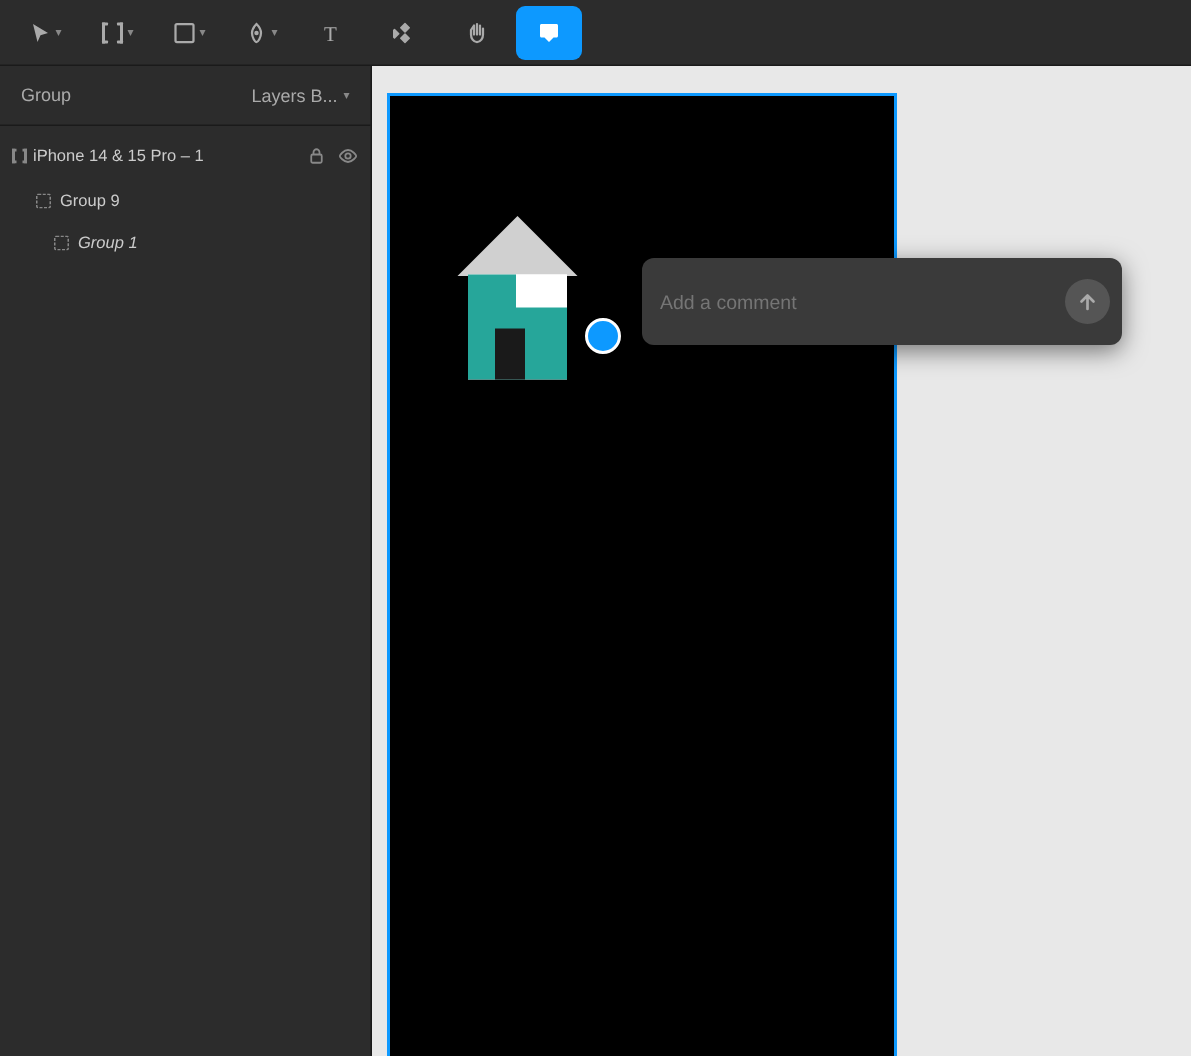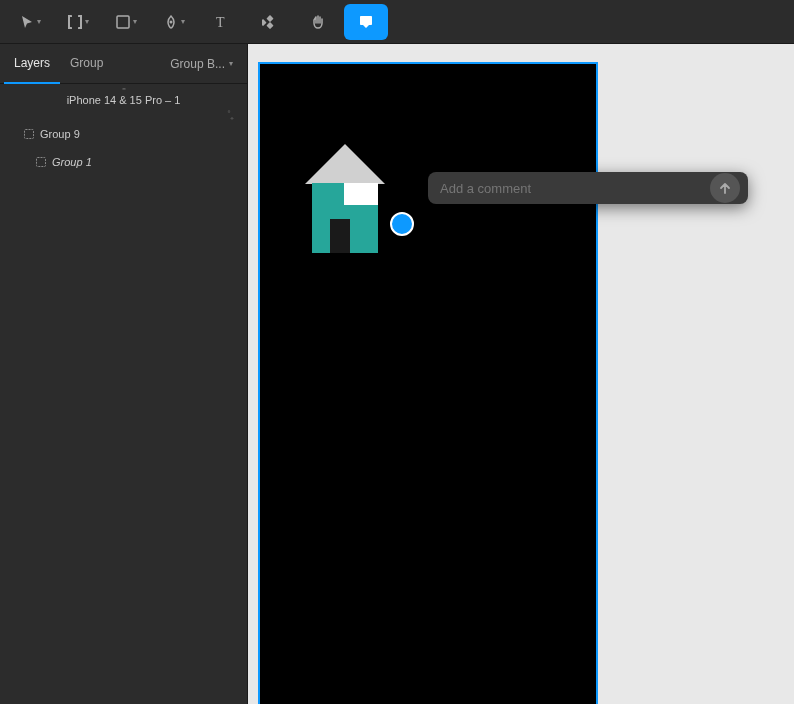--- a/index.html
+++ b/index.html
@@ -102,21 +102,20 @@
 
     .frame-header {
       display: flex;
       align-items: center;
       height: 32px;
       padding: 0 8px;
       cursor: pointer;
       color: #ccc;
       font-size: 11px;
       gap: 4px;
-      flex-direction: column;
     }
 
     .frame-header .lock-icon,
     .frame-header .eye-icon {
       margin-left: auto;
       color: #888;
     }
 
     .layer-item {
       display: flex;
@@ -150,21 +149,21 @@
     
     .comment-popup {
       position: absolute;
       top: 128px;
       left: 180px;
       display: flex;
       align-items: center;
       background: #3a3a3a;
       border-radius: 8px;
       padding: 0 8px 0 12px;
-      height: 32px;
+      height: 58px;
       width: 320px;
       box-shadow: 0 4px 16px rgba(0,0,0,0.5);
       gap: 8px;
     }
 
     .comment-input {
       flex: 1;
       background: transparent;
       border: none;
       outline: none;
@@ -270,28 +269,25 @@
     </svg>
   </div>
 
 </div>
 
 <div class="main">
 
   <div class="sidebar">
 
     <div class="sidebar-tabs">
-      <div class="sidebar-tab active">
-        <span>Layers</span>
-      </div>
       <div class="sidebar-tab">
         <span>Group</span>
       </div>
       <div class="sidebar-tab-figma">
-        <span>Group B...</span>
+        <span>Layers B...</span>
         <span class="chevron">▾</span>
       </div>
     </div>
 
     <div class="sidebar-content">
 
       <div class="frame-header">
         <svg width="10" height="10" viewBox="0 0 10 10" fill="none">
           <rect x="0" y="0" width="3" height="2" fill="#888"></rect>
           <rect x="7" y="0" width="3" height="2" fill="#888"></rect>

